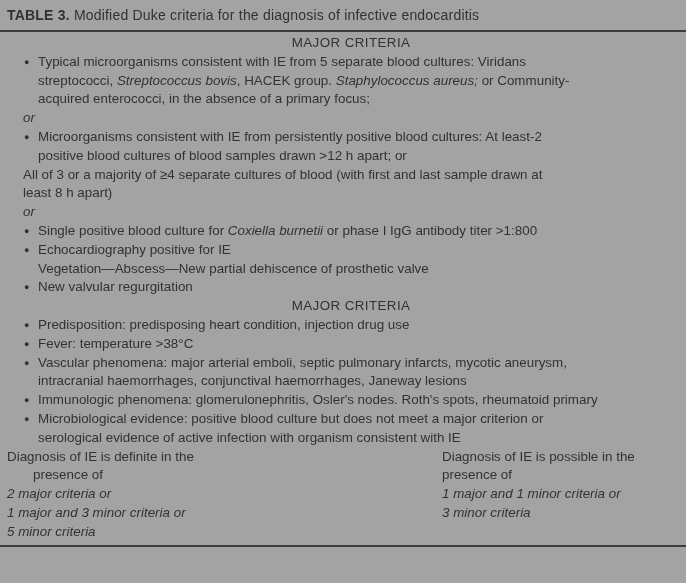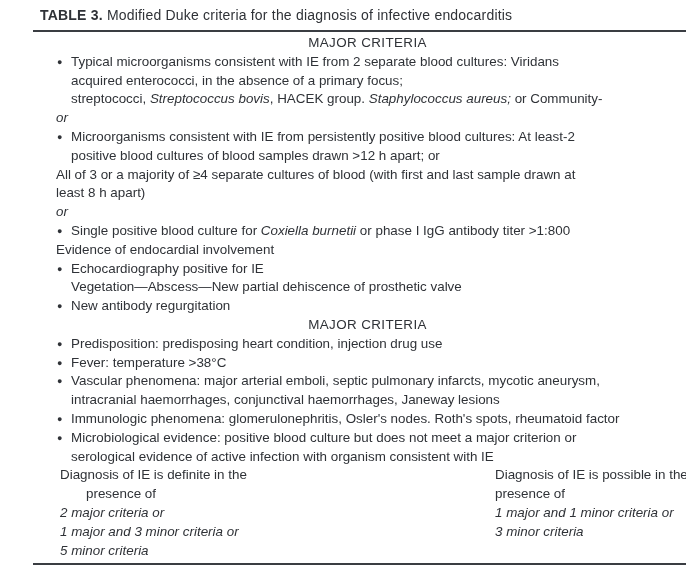--- a/index.html
+++ b/index.html
@@ -1,26 +1,25 @@
 <!DOCTYPE html>
 <html><head>
 <meta charset="utf-8">
 <style>
   html, body { margin: 0; padding: 0; background: #e8e8e8; }
   .table-wrap {
     position: relative;
     width: 686px;
     height: 583px;
     margin: 0 auto;
-    background: #ffffff;
+    background: #a3a3a3;
     color: #2f3237;
     font-family: "Liberation Sans", sans-serif;
     box-sizing: border-box;
     overflow: hidden;
-    padding-left: 33px;
   }
   .title-row {
     padding: 7px 7px 7px 7px;
     font-size: 14px;
     letter-spacing: 0.2px;
     border-bottom: 2px solid #3a3d42;
     white-space: nowrap;
   }
   .title-label { font-weight: bold; }
   .title-text { font-weight: normal; }
@@ -28,21 +27,20 @@
     padding: 2px 7px 0 7px;
     font-size: 13.4px;
     line-height: 18.8px;
     margin-left: 16px;
   }
   .footer-cols {
     display: flex;
     padding: 0 7px;
     font-size: 13.4px;
     line-height: 18.8px;
-    margin-left: 20px;
   }
   .col-left { width: 435px; flex: none; }
   .col-right { flex: 1; }
   .line { white-space: nowrap; }
   .line.heading { text-align: center; letter-spacing: 0.4px; }
   .line.bullet, .line.cont { padding-left: 15px; }
   .line.bullet { position: relative; }
   .line.indent { padding-left: 26px; }
   .marker {
     position: absolute;
@@ -63,40 +61,39 @@
 
 <div class="table-wrap">
 
   <div class="title-row">
     <span class="title-label">TABLE 3.</span>
     <span class="title-text">Modified Duke criteria for the diagnosis of infective endocarditis</span>
   </div>
 
   <div class="body-lines">
       <div class="line heading"><span>MAJOR CRITERIA</span></div>
-      <div class="line bullet"><span class="marker">●</span><span>Typical microorganisms consistent with IE from 2 separate blood cultures: Viridans</span></div>
+      <div class="line bullet"><span class="marker">●</span><span>Typical microorganisms consistent with IE from 5 separate blood cultures: Viridans</span></div>
+      <div class="line cont"><span>streptococci, </span><em>Streptococcus bovis</em><span>, HACEK group. </span><em>Staphylococcus aureus;</em><span> or Community-</span></div>
       <div class="line cont"><span>acquired enterococci, in the absence of a primary focus;</span></div>
-      <div class="line cont"><span>streptococci, </span><em>Streptococcus bovis</em><span>, HACEK group. </span><em>Staphylococcus aureus;</em><span> or Community-</span></div>
       <div class="line plain"><em>or</em></div>
       <div class="line bullet"><span class="marker">●</span><span>Microorganisms consistent with IE from persistently positive blood cultures: At least-2</span></div>
       <div class="line cont"><span>positive blood cultures of blood samples drawn &gt;12 h apart; or</span></div>
       <div class="line plain"><span>All of 3 or a majority of ≥4 separate cultures of blood (with first and last sample drawn at</span></div>
       <div class="line plain"><span>least 8 h apart)</span></div>
       <div class="line plain"><em>or</em></div>
       <div class="line bullet"><span class="marker">●</span><span>Single positive blood culture for </span><em>Coxiella burnetii</em><span> or phase I IgG antibody titer &gt;1:800</span></div>
-      <div class="line plain"><span>Evidence of endocardial involvement</span></div>
       <div class="line bullet"><span class="marker">●</span><span>Echocardiography positive for IE</span></div>
       <div class="line cont"><span>Vegetation—Abscess—New partial dehiscence of prosthetic valve</span></div>
-      <div class="line bullet"><span class="marker">●</span><span>New antibody regurgitation</span></div>
+      <div class="line bullet"><span class="marker">●</span><span>New valvular regurgitation</span></div>
       <div class="line heading"><span>MAJOR CRITERIA</span></div>
       <div class="line bullet"><span class="marker">●</span><span>Predisposition: predisposing heart condition, injection drug use</span></div>
       <div class="line bullet"><span class="marker">●</span><span>Fever: temperature &gt;38°C</span></div>
       <div class="line bullet"><span class="marker">●</span><span>Vascular phenomena: major arterial emboli, septic pulmonary infarcts, mycotic aneurysm,</span></div>
       <div class="line cont"><span>intracranial haemorrhages, conjunctival haemorrhages, Janeway lesions</span></div>
-      <div class="line bullet"><span class="marker">●</span><span>Immunologic phenomena: glomerulonephritis, Osler's nodes. Roth's spots, rheumatoid factor</span></div>
+      <div class="line bullet"><span class="marker">●</span><span>Immunologic phenomena: glomerulonephritis, Osler's nodes. Roth's spots, rheumatoid primary</span></div>
       <div class="line bullet"><span class="marker">●</span><span>Microbiological evidence: positive blood culture but does not meet a major criterion or</span></div>
       <div class="line cont"><span>serological evidence of active infection with organism consistent with IE</span></div>
     </div>
 
   <div class="footer-cols">
     <div class="col-left">
         <div class="line plain"><span>Diagnosis of IE is definite in the</span></div>
         <div class="line indent"><span>presence of</span></div>
         <div class="line plain"><em>2 major criteria or</em></div>
         <div class="line plain"><em>1 major and 3 minor criteria or</em></div>

